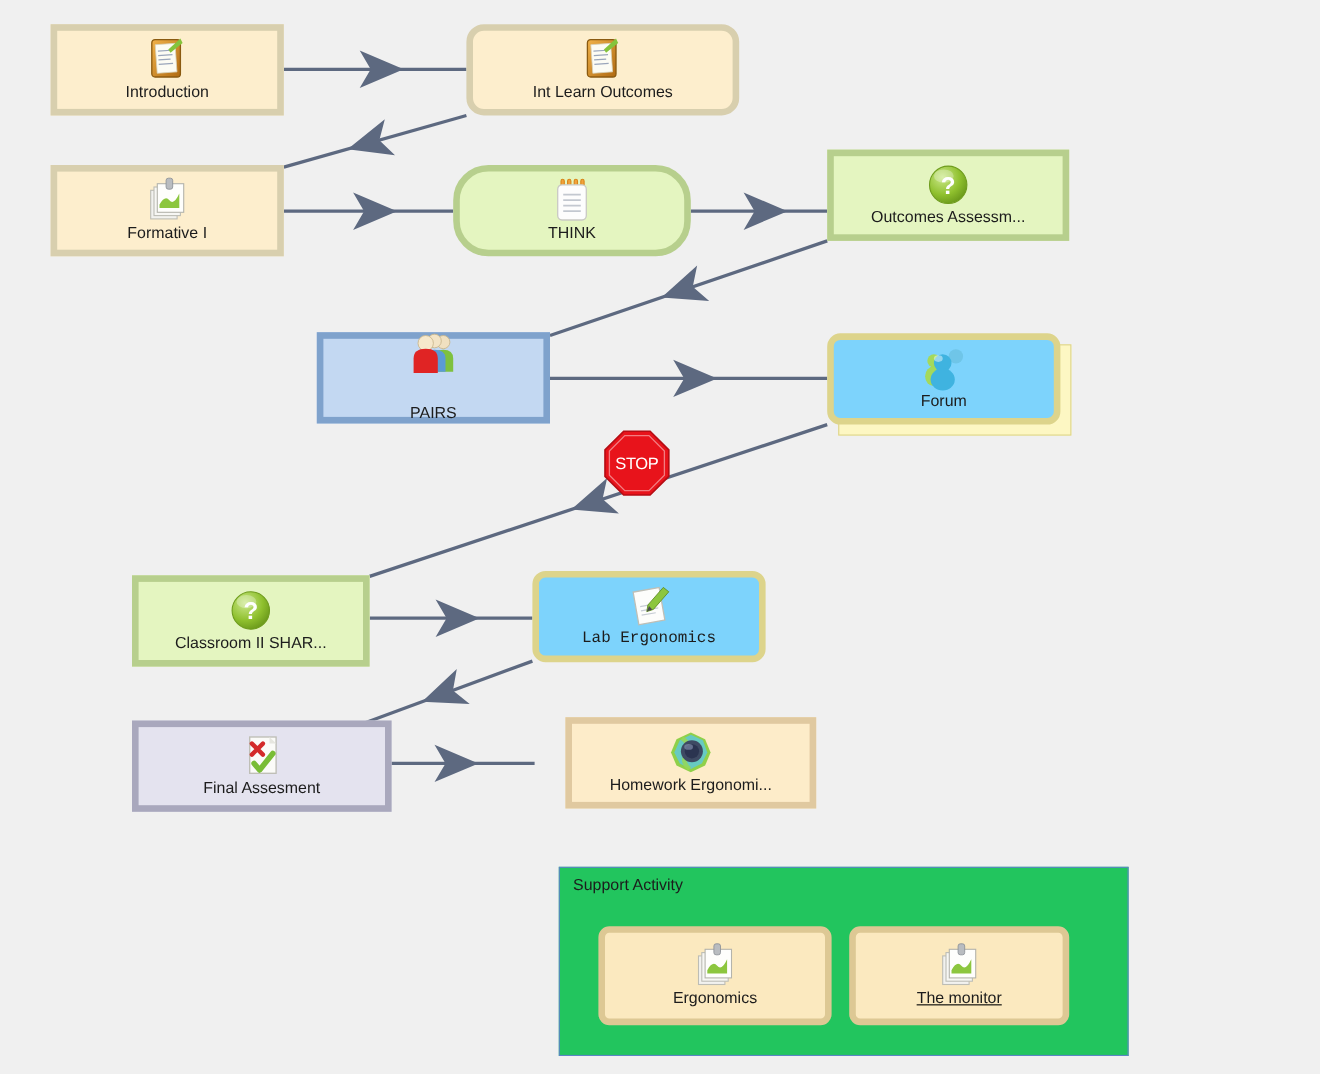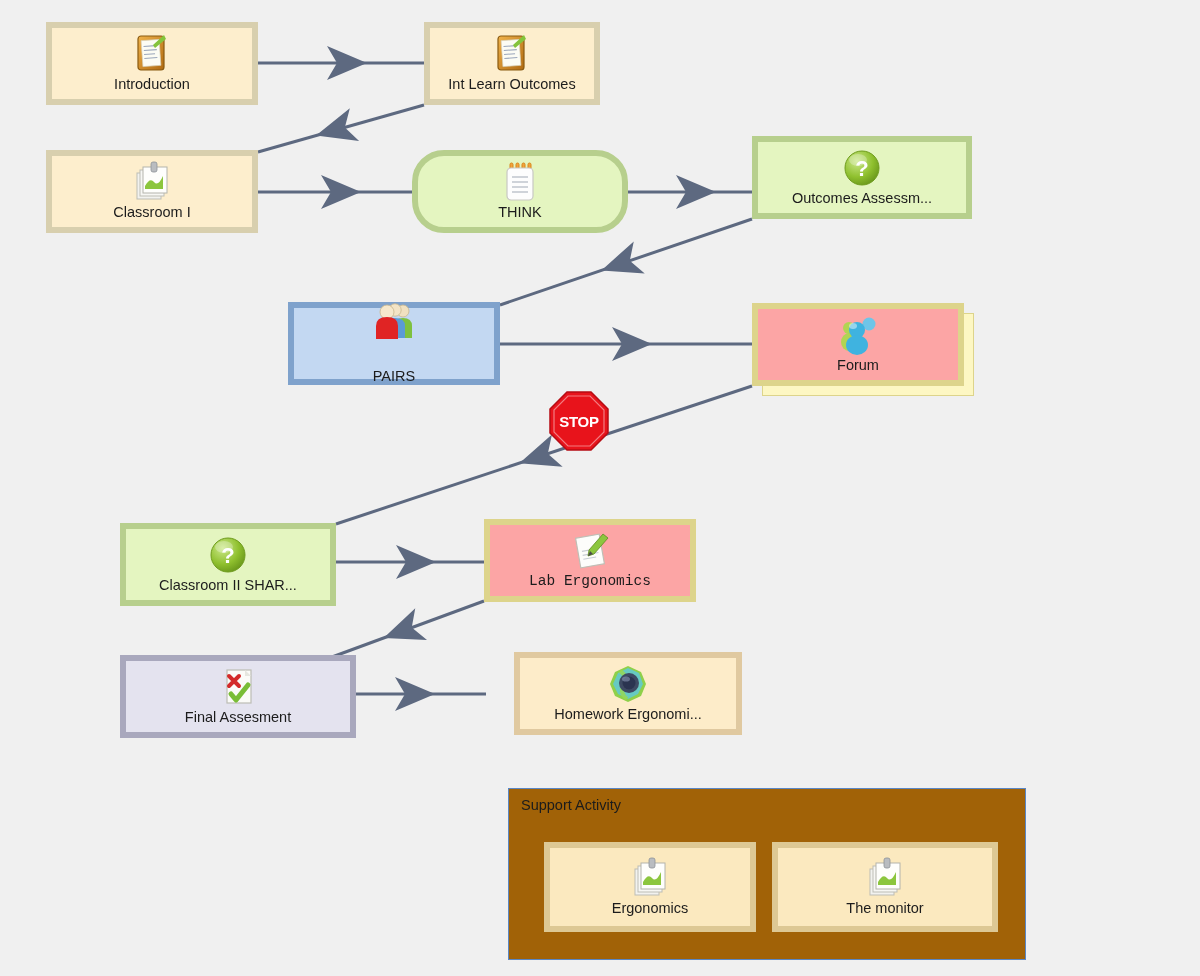--- a/index.html
+++ b/index.html
@@ -46,38 +46,38 @@
     font-size: 14.5px;
     color: #1c1c1c;
     line-height: 1.1;
     text-align: center;
     white-space: nowrap;
   }
   
   .pal-cream  { background: #fdeecd; border-color: #d8cfae; }
   .pal-green  { background: #e4f5c0; border-color: #b7cf8d; }
   .pal-blue   { background: #c3d8f2; border-color: #7fa2cc; }
-  .pal-yellow { background: #fca5a5; border-color: #ddd48b; }
+  .pal-yellow { background: #7dd3fc; border-color: #ddd48b; border-radius: 12px; }
   .pal-lav    { background: #e4e3ef; border-color: #a9a8bd; }
   .pal-orange { background: #fdecc9; border-color: #e0c9a0; }
-  .pal-support-child { background: #fbe9bf; border-color: #ddc894; }
+  .pal-support-child { background: #fbe9bf; border-color: #ddc894; border-radius: 10px; }
 
   
   .stack-back {
     position: absolute;
     box-sizing: border-box;
     background: #fdf7c3;
     border: 1px solid #ddd48b;
   }
 
   
   .group-box {
     position: absolute;
     box-sizing: border-box;
-    background: #a16207;
+    background: #22c55e;
     border: 1px solid #5a86c4;
   }
   .group-title {
     position: absolute;
     left: 12px;
     top: 8px;
     font-size: 14.5px;
     color: #1c1c1c;
   }
 
@@ -90,21 +90,21 @@
   .stop-sign .stop-text {
     position: absolute;
     left: 0;
     top: 0;
     width: 62px;
     height: 62px;
     display: flex;
     align-items: center;
     justify-content: center;
     font-size: 15px;
-    font-weight: bold;
+    font-weight: normal;
     color: #ffffff;
     letter-spacing: -0.3px;
     font-family: "Liberation Sans", sans-serif;
   }
   svg { display: block; }
 </style>
 </head>
 <body>
 
 <div id="canvas">
@@ -166,21 +166,21 @@
            <line x1="13" y1="13" x2="25" y2="13"></line>
               <line x1="13" y1="17" x2="26" y2="17"></line>
            <line x1="13" y1="21" x2="24" y2="21"></line>
               <line x1="13" y1="25" x2="26" y2="25"></line>
             </g>
          <path d="M22 12 L33 2 L35 6 L24 15 Z" fill="#84c43c"></path>
           </svg>
         </div>
         <div class="node-label">Introduction</div>
       </div>
-      <div class="node pal-cream" style="left: 424px; top: 22px; width: 176px; height: 83px;">
+      <div class="node pal-cream" style="left: 424px; top: 22px; width: 248px; height: 83px; border-radius: 16px;">
         <div class="icon-wrap">
           <svg width="42" height="42" viewBox="0 0 42 42">
             <defs>
               <linearGradient id="cb" x1="0" y1="0" x2="1" y2="1">
          <stop offset="0" stop-color="#f0b24a"></stop>
                 <stop offset="1" stop-color="#b06a12"></stop>
               </linearGradient>
             </defs>
          <rect x="7" y="3" width="26" height="34" rx="3" fill="url(#cb)" stroke="#8a5a10" stroke-width="1.2"></rect>
          <rect x="11" y="7" width="18" height="26" fill="#fcfcf4" stroke="#d8d3bd" stroke-width="0.7" transform="rotate(-4 20 20)"></rect>
@@ -198,21 +198,21 @@
       <div class="node pal-cream" style="left: 46px; top: 150px; width: 212px; height: 83px;">
         <div class="icon-wrap">
           <svg width="42" height="42" viewBox="0 0 42 42">
             <rect x="6" y="12" width="24" height="26" fill="#f2f2ef" stroke="#bdbdb5" stroke-width="1"></rect>
          <rect x="9" y="9" width="24" height="26" fill="#f7f7f4" stroke="#bdbdb5" stroke-width="1"></rect>
          <rect x="12" y="6" width="24" height="26" fill="#fefefc" stroke="#b4b4ac" stroke-width="1"></rect>
          <path d="M14 25 q5 -9 9 -4 q4 5 9 -6 v13 h-18 Z" fill="#8cc63e"></path>
          <rect x="20" y="1" width="6" height="10" rx="2" fill="#b9bcc0" stroke="#8e9398" stroke-width="0.8"></rect>
           </svg>
         </div>
-        <div class="node-label">Classroom I</div>
+        <div class="node-label">Formative I</div>
       </div>
       <div class="node pal-green" style="left: 412px; top: 150px; width: 216px; height: 83px; border-radius: 32px;">
         <div class="icon-wrap">
           <svg width="42" height="42" viewBox="0 0 42 42">
             <g fill="#f2a33c" stroke="#d88518" stroke-width="1">
           <rect x="11" y="2" width="3" height="7" rx="1.5"></rect>
               <rect x="17" y="2" width="3" height="7" rx="1.5"></rect>
           <rect x="23" y="2" width="3" height="7" rx="1.5"></rect>
               <rect x="29" y="2" width="3" height="7" rx="1.5"></rect>
             </g>
@@ -337,21 +337,21 @@
           <svg width="42" height="42" viewBox="0 0 42 42">
             <rect x="6" y="12" width="24" height="26" fill="#f2f2ef" stroke="#bdbdb5" stroke-width="1"></rect>
          <rect x="9" y="9" width="24" height="26" fill="#f7f7f4" stroke="#bdbdb5" stroke-width="1"></rect>
          <rect x="12" y="6" width="24" height="26" fill="#fefefc" stroke="#b4b4ac" stroke-width="1"></rect>
          <path d="M14 25 q5 -9 9 -4 q4 5 9 -6 v13 h-18 Z" fill="#8cc63e"></path>
          <rect x="20" y="1" width="6" height="10" rx="2" fill="#b9bcc0" stroke="#8e9398" stroke-width="0.8"></rect>
           </svg>
         </div>
         <div class="node-label">Ergonomics</div>
       </div>
-      <div class="node pal-support-child" style="left: 772px; top: 842px; width: 226px; height: 90px;">
+      <div class="node pal-support-child" style="left: 772px; top: 842px; width: 200px; height: 90px; text-decoration: underline;">
         <div class="icon-wrap">
           <svg width="42" height="42" viewBox="0 0 42 42">
             <rect x="6" y="12" width="24" height="26" fill="#f2f2ef" stroke="#bdbdb5" stroke-width="1"></rect>
          <rect x="9" y="9" width="24" height="26" fill="#f7f7f4" stroke="#bdbdb5" stroke-width="1"></rect>
          <rect x="12" y="6" width="24" height="26" fill="#fefefc" stroke="#b4b4ac" stroke-width="1"></rect>
          <path d="M14 25 q5 -9 9 -4 q4 5 9 -6 v13 h-18 Z" fill="#8cc63e"></path>
          <rect x="20" y="1" width="6" height="10" rx="2" fill="#b9bcc0" stroke="#8e9398" stroke-width="0.8"></rect>
           </svg>
         </div>
         <div class="node-label">The monitor</div>

